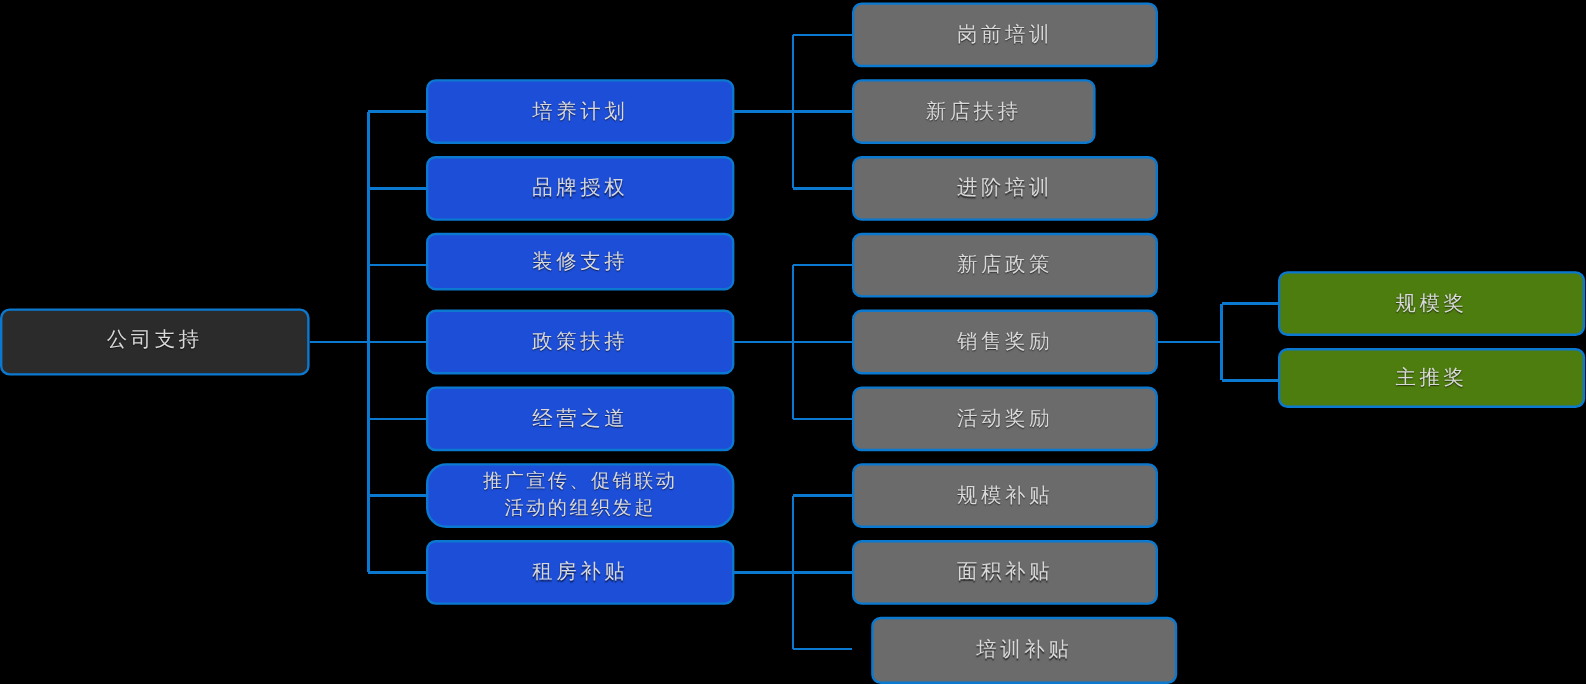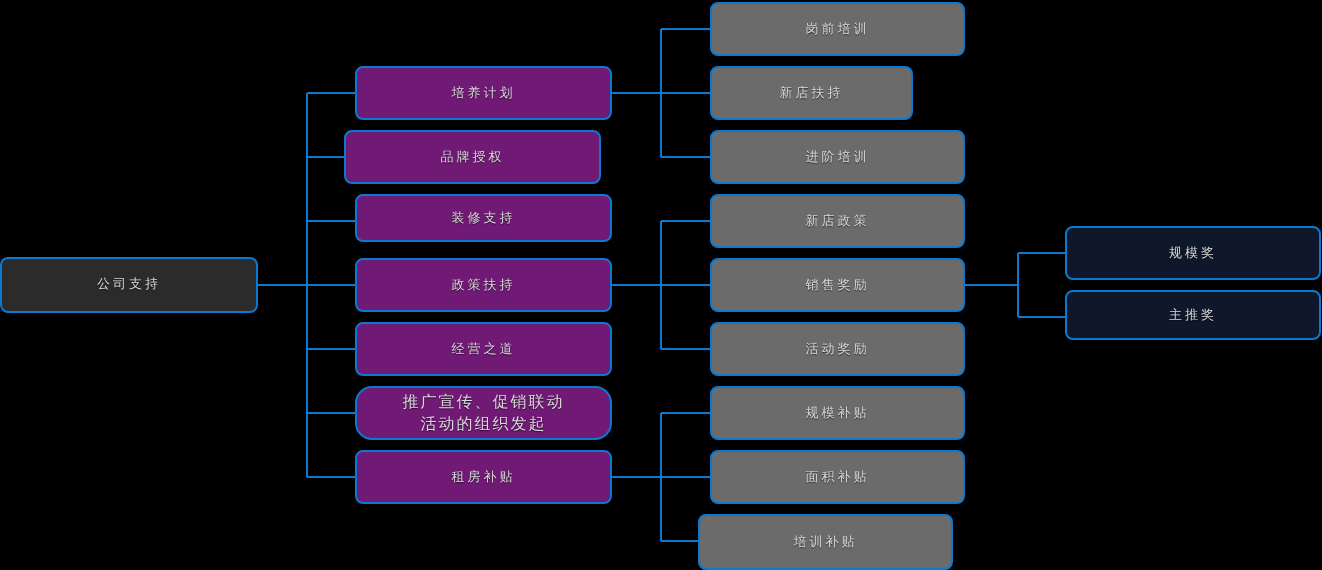--- a/index.html
+++ b/index.html
@@ -28,35 +28,35 @@
   .node {
     position: absolute;
     box-sizing: border-box;
     border: 2px solid #0b79d0;
     border-radius: 8px;
     display: flex;
     align-items: center;
     justify-content: center;
     text-align: center;
     color: #d9d9d9;
-    font-size: 13px;
+    font-size: 17px;
     letter-spacing: 3px;
     line-height: 1.35;
     text-shadow: 0 1px 1px rgba(0,0,0,0.6);
     user-select: none;
   }
   .node .label {
     display: block;
     padding: 0 6px;
     white-space: pre-line;
   }
   .lvl0 { background: #2b2b2b; }
-  .lvl1 { background: #701a75; }
+  .lvl1 { background: #1d4ed8; }
   .lvl2 { background: #6b6b6b; }
-  .lvl3 { background: #0f172a; }
+  .lvl3 { background: #4d7c0f; }
   .node.multiline { font-size: 16px; letter-spacing: 2px; }
 </style>
 </head>
 <body>
 
 <div id="canvas">
   <svg id="connectors" viewBox="0 0 1322 570">
       <path d="M258,285 L307,285" stroke="#0b79d0" stroke-width="2" fill="none" shape-rendering="crispEdges"></path>
       <path d="M307,93 L307,477" stroke="#0b79d0" stroke-width="2" fill="none" shape-rendering="crispEdges"></path>
       <path d="M307,93 L355,93" stroke="#0b79d0" stroke-width="2" fill="none" shape-rendering="crispEdges"></path>
@@ -86,21 +86,21 @@
       <path d="M1018,253 L1065,253" stroke="#0b79d0" stroke-width="2" fill="none" shape-rendering="crispEdges"></path>
       <path d="M1018,317 L1065,317" stroke="#0b79d0" stroke-width="2" fill="none" shape-rendering="crispEdges"></path>
     </svg>
   <div id="nodes">
       <div class="node lvl0" style="left: 0px; top: 257px; width: 258px; height: 56px; font-family: Liberation Mono, monospace;">
         <span class="label">公司支持</span>
       </div>
       <div class="node lvl1" style="left: 355px; top: 66px; width: 257px; height: 54px;">
         <span class="label">培养计划</span>
       </div>
-      <div class="node lvl1" style="left: 344px; top: 130px; width: 257px; height: 54px;">
+      <div class="node lvl1" style="left: 355px; top: 130px; width: 257px; height: 54px;">
         <span class="label">品牌授权</span>
       </div>
       <div class="node lvl1" style="left: 355px; top: 194px; width: 257px; height: 48px;">
         <span class="label">装修支持</span>
       </div>
       <div class="node lvl1" style="left: 355px; top: 258px; width: 257px; height: 54px;">
         <span class="label">政策扶持</span>
       </div>
       <div class="node lvl1" style="left: 355px; top: 322px; width: 257px; height: 54px;">
         <span class="label">经营之道</span>
@@ -129,21 +129,21 @@
       </div>
       <div class="node lvl2" style="left: 710px; top: 322px; width: 255px; height: 54px; text-align: center;">
         <span class="label">活动奖励</span>
       </div>
       <div class="node lvl2" style="left: 710px; top: 386px; width: 255px; height: 54px;">
         <span class="label">规模补贴</span>
       </div>
       <div class="node lvl2" style="left: 710px; top: 450px; width: 255px; height: 54px;">
         <span class="label">面积补贴</span>
       </div>
-      <div class="node lvl2" style="left: 698px; top: 514px; width: 255px; height: 56px;">
+      <div class="node lvl2" style="left: 726px; top: 514px; width: 255px; height: 56px;">
         <span class="label">培训补贴</span>
       </div>
       <div class="node lvl3" style="left: 1065px; top: 226px; width: 256px; height: 54px;">
         <span class="label">规模奖</span>
       </div>
       <div class="node lvl3" style="left: 1065px; top: 290px; width: 256px; height: 50px;">
         <span class="label">主推奖</span>
       </div>
     </div>
 </div>

